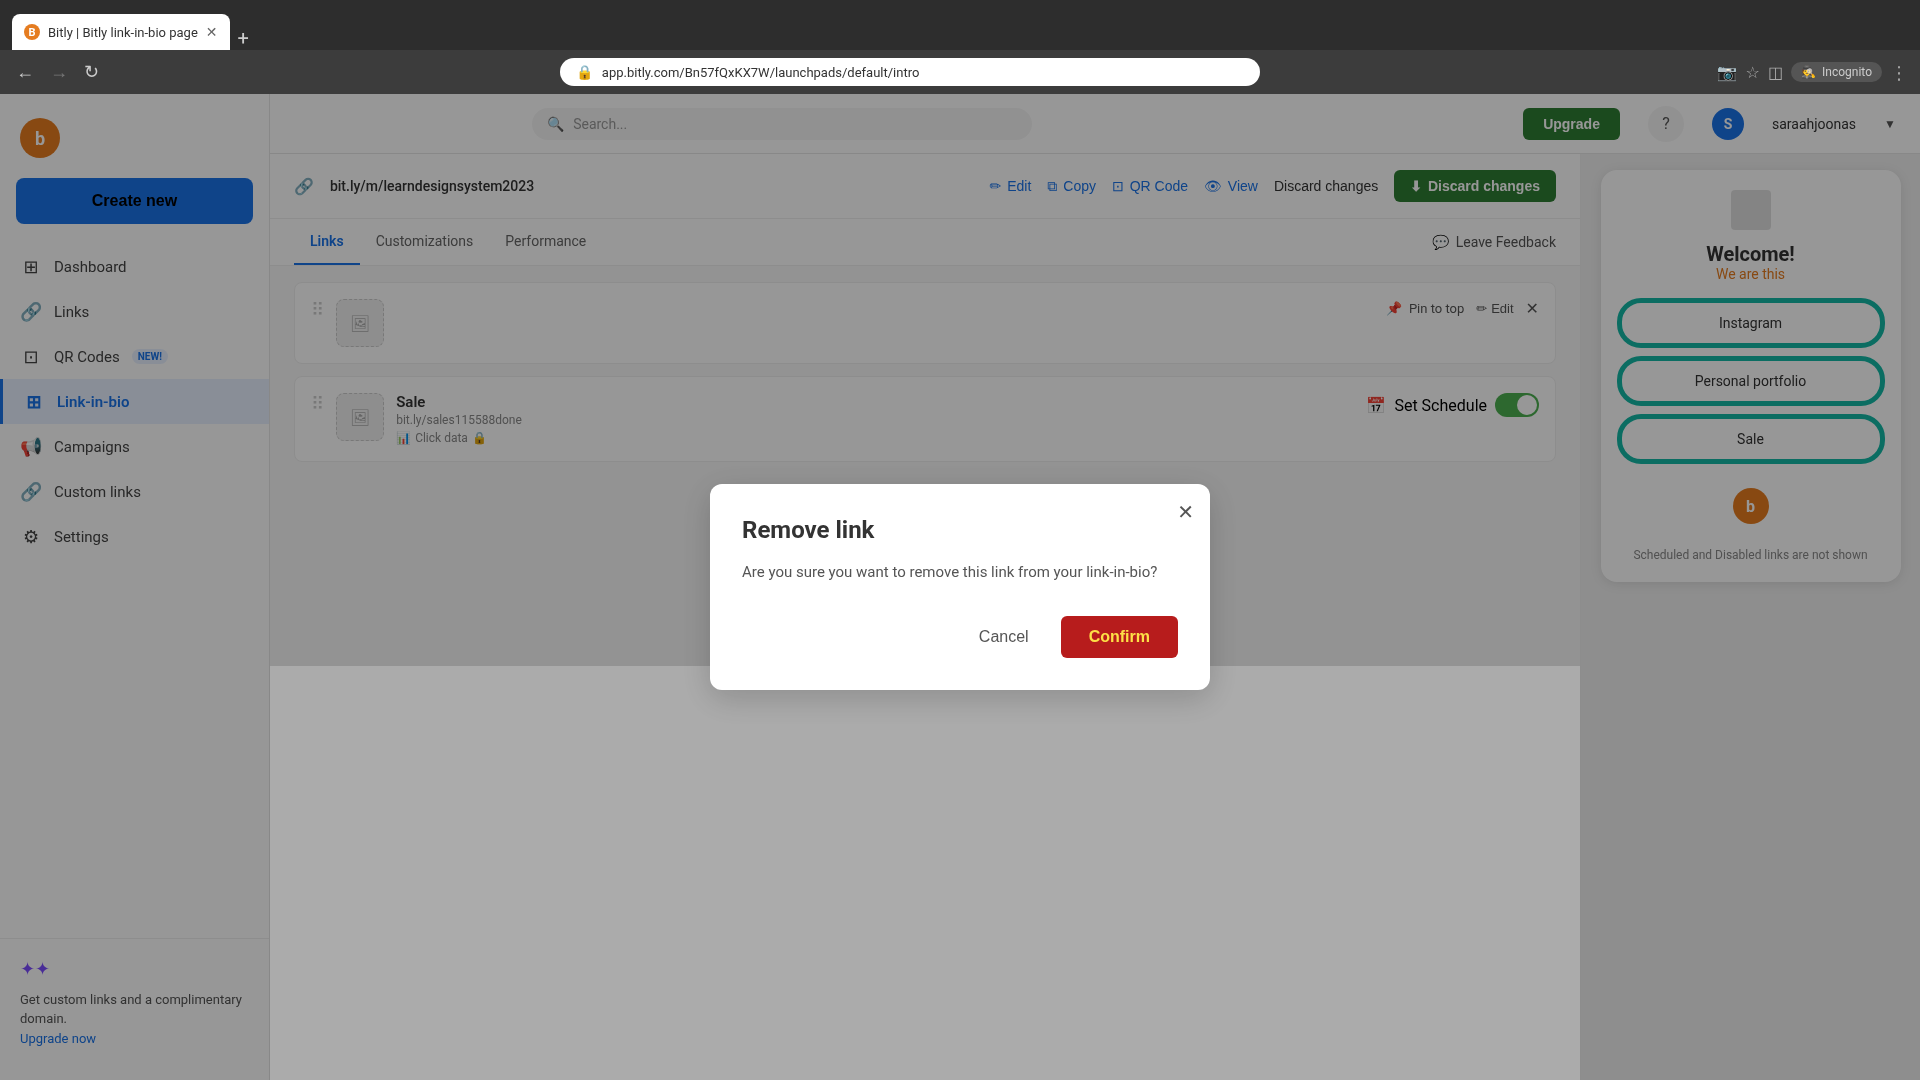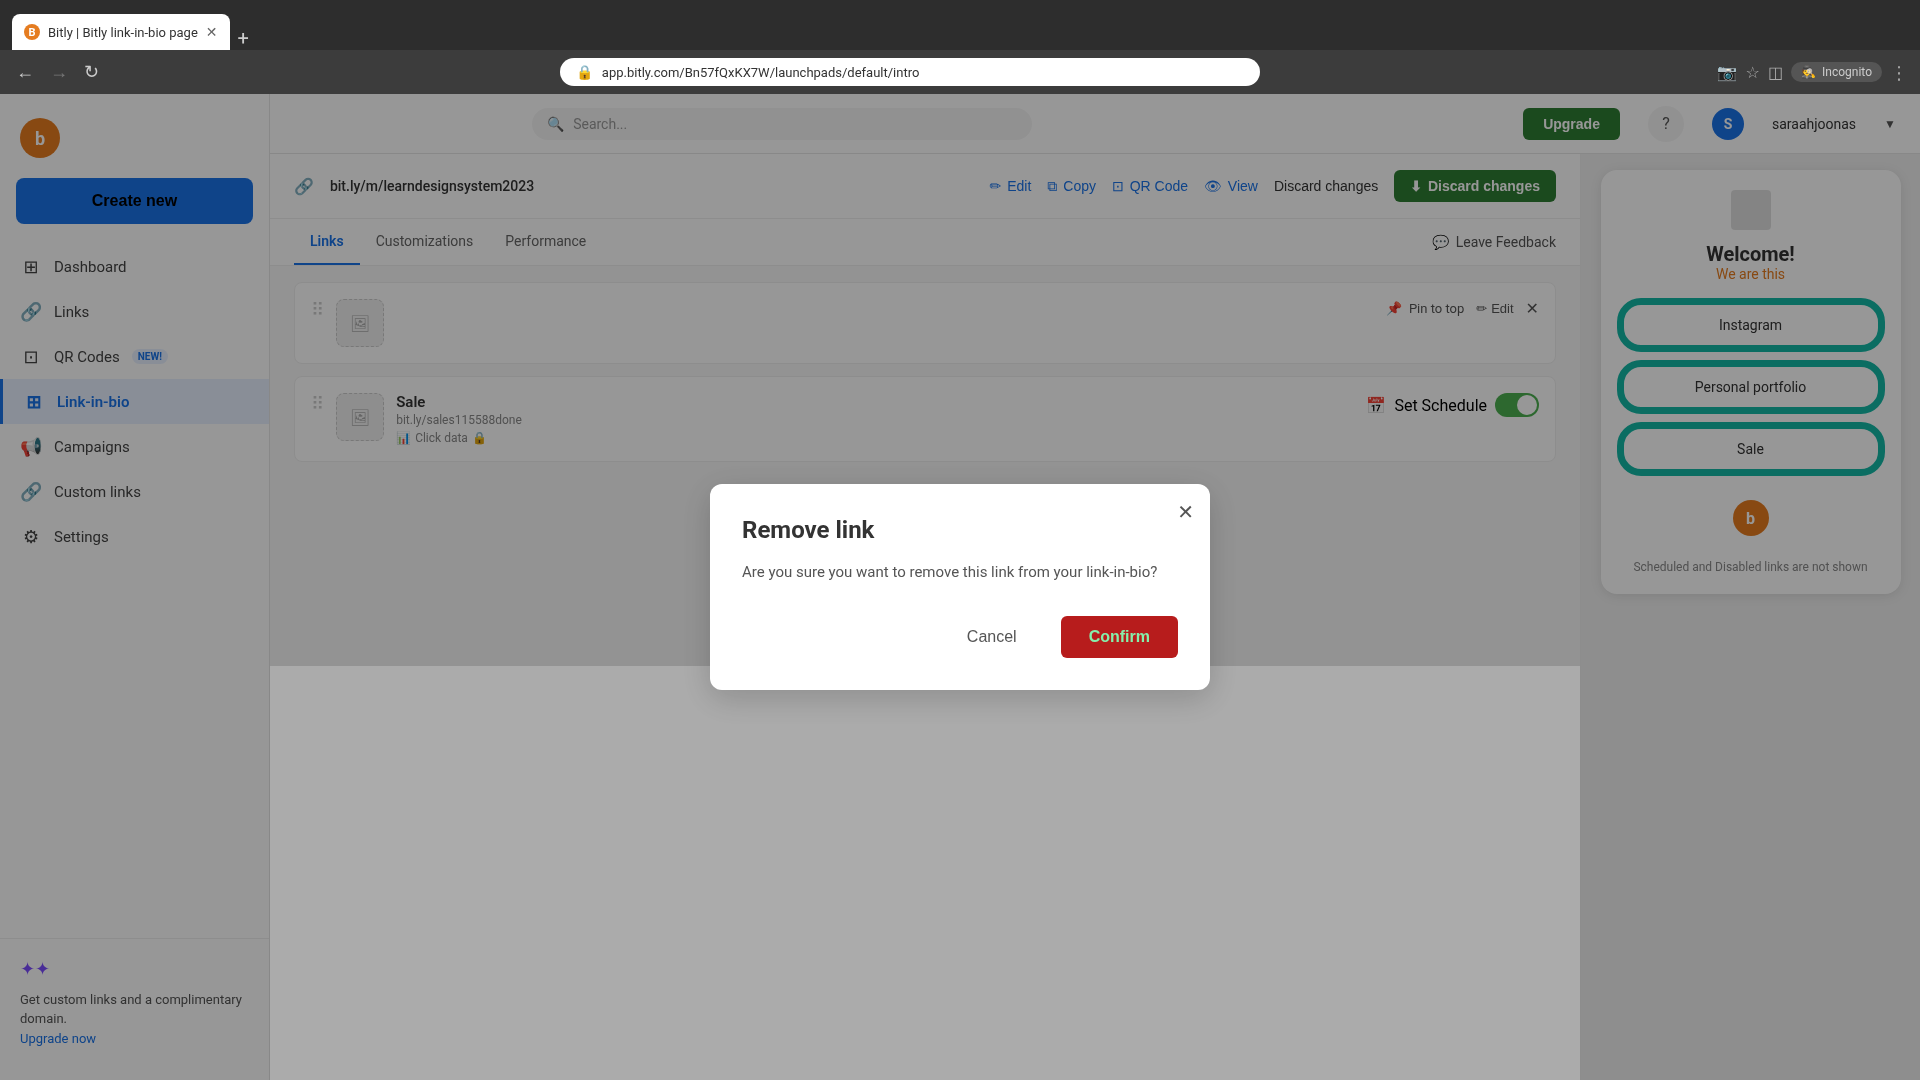--- a/index.html
+++ b/index.html
@@ -82,35 +82,35 @@
     .pin-action { display: flex; align-items: center; gap: 6px; font-size: 13px; color: #555; cursor: pointer; }
     .toggle { width: 44px; height: 24px; background: #4caf50; border-radius: 12px; position: relative; cursor: pointer; }
     .toggle-dot { position: absolute; right: 2px; top: 2px; width: 20px; height: 20px; background: white; border-radius: 50%; }
 
     
     .preview-panel { width: 340px; background: #f0f0f0; border-left: 1px solid #eee; flex-shrink: 0; overflow-y: auto; padding: 16px; display: flex; flex-direction: column; align-items: center; }
     .phone-preview { width: 300px; background: white; border-radius: 16px; padding: 20px 16px; box-shadow: 0 2px 12px rgba(0,0,0,0.1); }
     .preview-header { text-align: center; margin-bottom: 16px; }
     .preview-welcome { font-size: 20px; font-weight: bold; color: #333; }
     .preview-subtitle { color: #e57c20; font-size: 14px; }
-    .preview-link-btn { background: white; border: 7px solid #14b8a6; border-radius: 24px; padding: 12px; text-align: center; font-size: 14px; color: #333; margin-bottom: 8px; cursor: pointer; }
+    .preview-link-btn { background: white; border: 5px solid #14b8a6; border-radius: 24px; padding: 12px; text-align: center; font-size: 14px; color: #333; margin-bottom: 8px; cursor: pointer; }
     .preview-logo { display: flex; justify-content: center; padding: 16px 0; }
     .preview-logo-circle { width: 36px; height: 36px; background: #e57c20; border-radius: 50%; display: flex; align-items: center; justify-content: center; color: white; font-weight: bold; font-size: 16px; }
     .preview-note { font-size: 12px; color: #888; text-align: center; margin-top: 8px; }
     .preview-image-placeholder { width: 40px; height: 40px; background: #e0e0e0; border-radius: 4px; margin: 0 auto 12px; }
 
     
     .modal-overlay { position: fixed; top: 94px; left: 0; right: 0; bottom: 0; background: rgba(0,0,0,0.3); z-index: 100; display: flex; align-items: center; justify-content: center; }
     .modal { background: white; border-radius: 12px; padding: 32px; width: 500px; box-shadow: 0 8px 32px rgba(0,0,0,0.18); position: relative; }
     .modal-close { position: absolute; top: 16px; right: 16px; background: none; border: none; font-size: 20px; cursor: pointer; color: #555; }
     .modal-title { font-size: 24px; font-weight: 700; color: #333; margin-bottom: 16px; }
     .modal-body { font-size: 15px; color: #555; line-height: 1.6; margin-bottom: 32px; }
-    .modal-actions { display: flex; justify-content: flex-end; gap: 24px; }
+    .modal-actions { display: flex; justify-content: flex-end; gap: 12px; }
     .modal-cancel-btn { background: none; border: none; font-size: 16px; color: #555; cursor: pointer; padding: 10px 20px; }
-    .modal-confirm-btn { background: #b71c1c; color: #86efac; border: none; border-radius: 6px; padding: 12px 28px; font-size: 16px; font-weight: 600; cursor: pointer; }
+    .modal-confirm-btn { background: #b71c1c; color: #fde047; border: none; border-radius: 6px; padding: 12px 28px; font-size: 16px; font-weight: 600; cursor: pointer; }
 
     
     .dimmed { filter: brightness(0.85); pointer-events: none; }
   </style>
 </head>
 <body>
 
 <div class="browser-chrome">
   <div class="browser-tabs">
     <div class="browser-tab">

